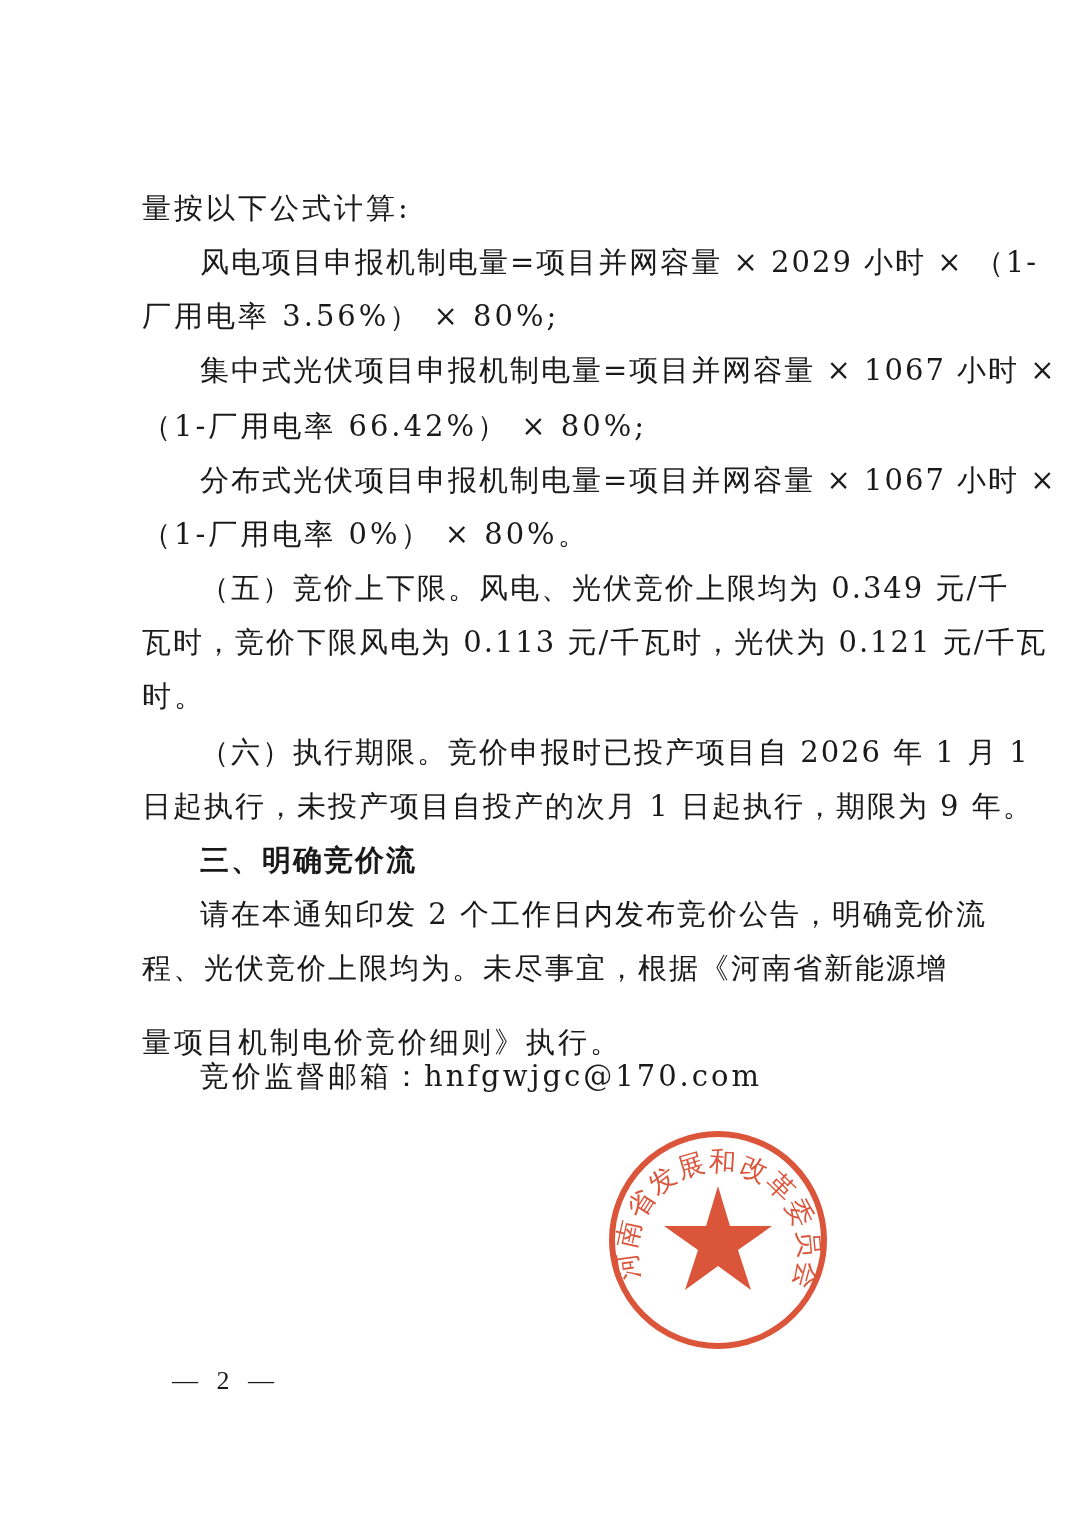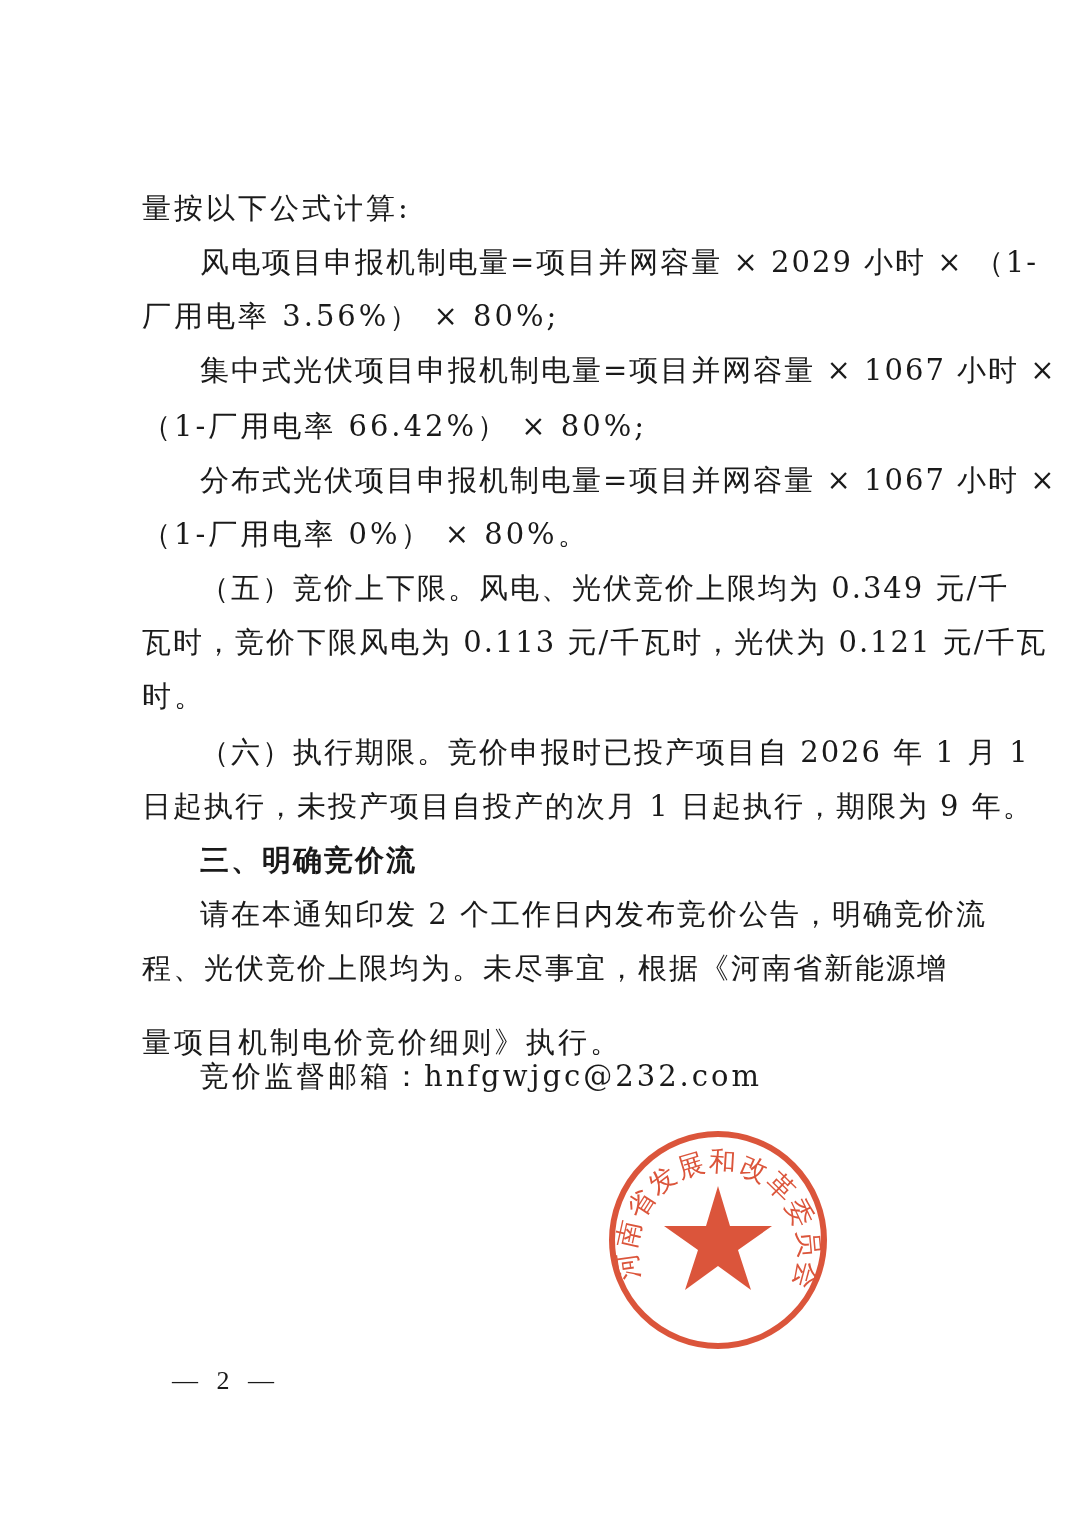--- a/index.html
+++ b/index.html
@@ -33,21 +33,21 @@
       <div class="line" style="top: 516px;">（1-厂用电率 0%） × 80%。</div>
       <div class="line indent justify" style="top: 570px;">（五）竞价上下限。风电、光伏竞价上限均为 0.349 元/千</div>
       <div class="line justify" style="top: 624px;">瓦时，竞价下限风电为 0.113 元/千瓦时，光伏为 0.121 元/千瓦</div>
       <div class="line" style="top: 678px;">时。</div>
       <div class="line indent justify" style="top: 734px;">（六）执行期限。竞价申报时已投产项目自 2026 年 1 月 1</div>
       <div class="line justify" style="top: 788px;">日起执行，未投产项目自投产的次月 1 日起执行，期限为 9 年。</div>
       <div class="line indent heading" style="top: 842px;">三、明确竞价流</div>
       <div class="line indent justify" style="top: 896px;">请在本通知印发 2 个工作日内发布竞价公告，明确竞价流</div>
       <div class="line justify" style="top: 950px;">程、光伏竞价上限均为。未尽事宜，根据《河南省新能源增</div>
       <div class="line" style="top: 1004px; margin-top: 20px;">量项目机制电价竞价细则》执行。</div>
-      <div class="line indent" style="top: 1058px;">竞价监督邮箱：hnfgwjgc@232.com</div>
+      <div class="line indent" style="top: 1058px;">竞价监督邮箱：hnfgwjgc@170.com</div>
     </div>
 
   <div class="seal">
     <svg viewBox="0 0 224 224">
       <defs>
         <path id="sealArc" d="M 34 150 A 82 82 0 1 1 190 150"></path>
       </defs>
       <circle cx="112" cy="112" r="106" fill="none" stroke="#d9472b" stroke-width="6"></circle>
       <text font-size="27" fill="#d9472b" letter-spacing="2" font-family="DejaVu Sans, sans-serif">
         <textPath href="#sealArc" startOffset="0">河南省发展和改革委员会</textPath>

